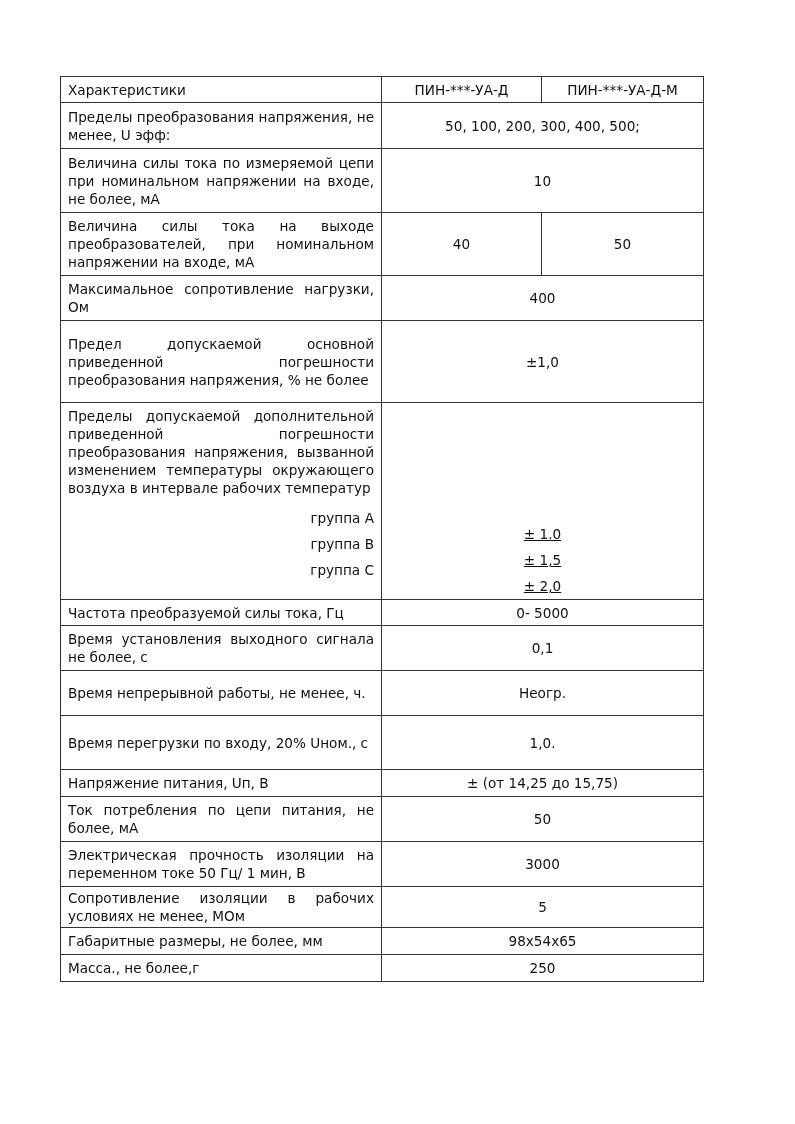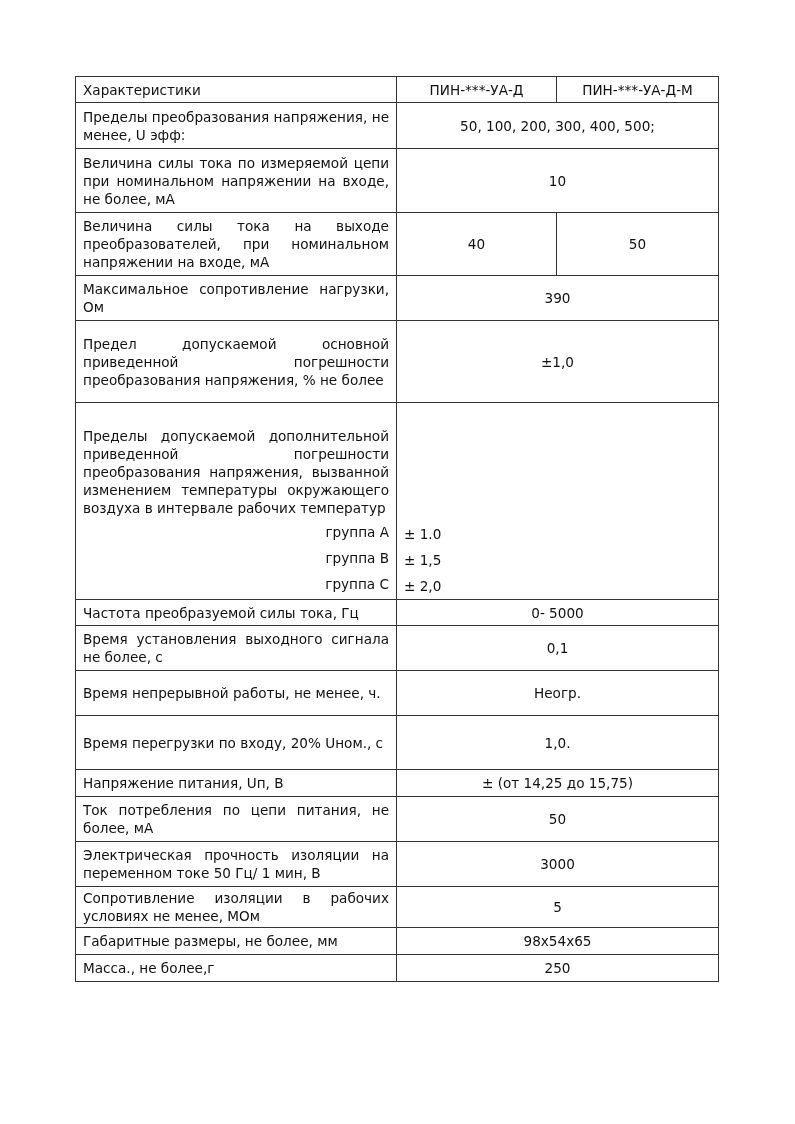--- a/index.html
+++ b/index.html
@@ -1,25 +1,25 @@
 <!DOCTYPE html>
 <html><head>
 <meta charset="utf-8">
 <style>
   html, body { margin: 0; padding: 0; background: #ffffff; }
   body { width: 795px; height: 1124px; position: relative; overflow: hidden;
          font-family: "DejaVu Sans", "Liberation Sans", sans-serif; color: #111; }
-  table { position: absolute; left: 75px; top: 76px; width: 643px;
+  table { position: absolute; left: 60px; top: 76px; width: 643px;
           border-collapse: collapse; table-layout: fixed; font-size: 13.6px; }
   td { border: 1.3px solid #333; padding: 0 7px; vertical-align: middle; line-height: 18px; }
   td.lbl { text-align: justify; text-align-last: left; margin-left: 16px; }
   td.val { text-align: center; }
-  .grp-block { display: block; margin-top: 20px; }
+  .grp-block { display: block; }
   .grp-line { display: block; text-align: right; height: 26px; line-height: 26px; }
-  .gval { display: block; height: 26px; line-height: 26px; text-align: left; }
+  .gval { display: block; height: 26px; line-height: 26px; text-align: center; text-decoration: underline; }
 </style>
 </head>
 <body>
 
 <table>
   <colgroup>
       <col style="width:321px">
       <col style="width:160px">
       <col style="width:162px">
     </colgroup>
@@ -37,30 +37,30 @@
     <td class="lbl">Величина силы тока по измеряемой цепи при номинальном напряжении на входе, не более, мА</td>
     <td class="val" colspan="2">10</td>
   </tr>
   <tr style="height:63px">
     <td class="lbl">Величина силы тока на выходе преобразователей, при номинальном напряжении на входе, мА</td>
     <td class="val">40</td>
     <td class="val">50</td>
   </tr>
   <tr style="height:45px">
     <td class="lbl">Максимальное сопротивление нагрузки, Ом</td>
-    <td class="val" colspan="2">390</td>
+    <td class="val" colspan="2">400</td>
   </tr>
   <tr style="height:82px">
     <td class="lbl">Предел допускаемой основной приведенной погрешности преобразования напряжения, % не более</td>
     <td class="val" colspan="2">±1,0</td>
   </tr>
   <tr style="height:197px">
     <td style="vertical-align:top; padding-top:4px;">
       <span class="lbl grp-block" style="text-align:justify;text-align-last:left;">Пределы допускаемой дополнительной приведенной погрешности преобразования напряжения, вызванной изменением температуры окружающего воздуха в интервале рабочих температур</span>
-      <span class="grp-line" style="margin-top:2px">группа А</span>
+      <span class="grp-line" style="margin-top:8px">группа А</span>
       <span class="grp-line">группа В</span>
       <span class="grp-line">группа С</span>
     </td>
     <td class="val" colspan="2" style="vertical-align:bottom; padding-bottom:0;">
       <span class="gval">± 1.0</span>
       <span class="gval">± 1,5</span>
       <span class="gval">± 2,0</span>
     </td>
   </tr>
   <tr style="height:26px">

